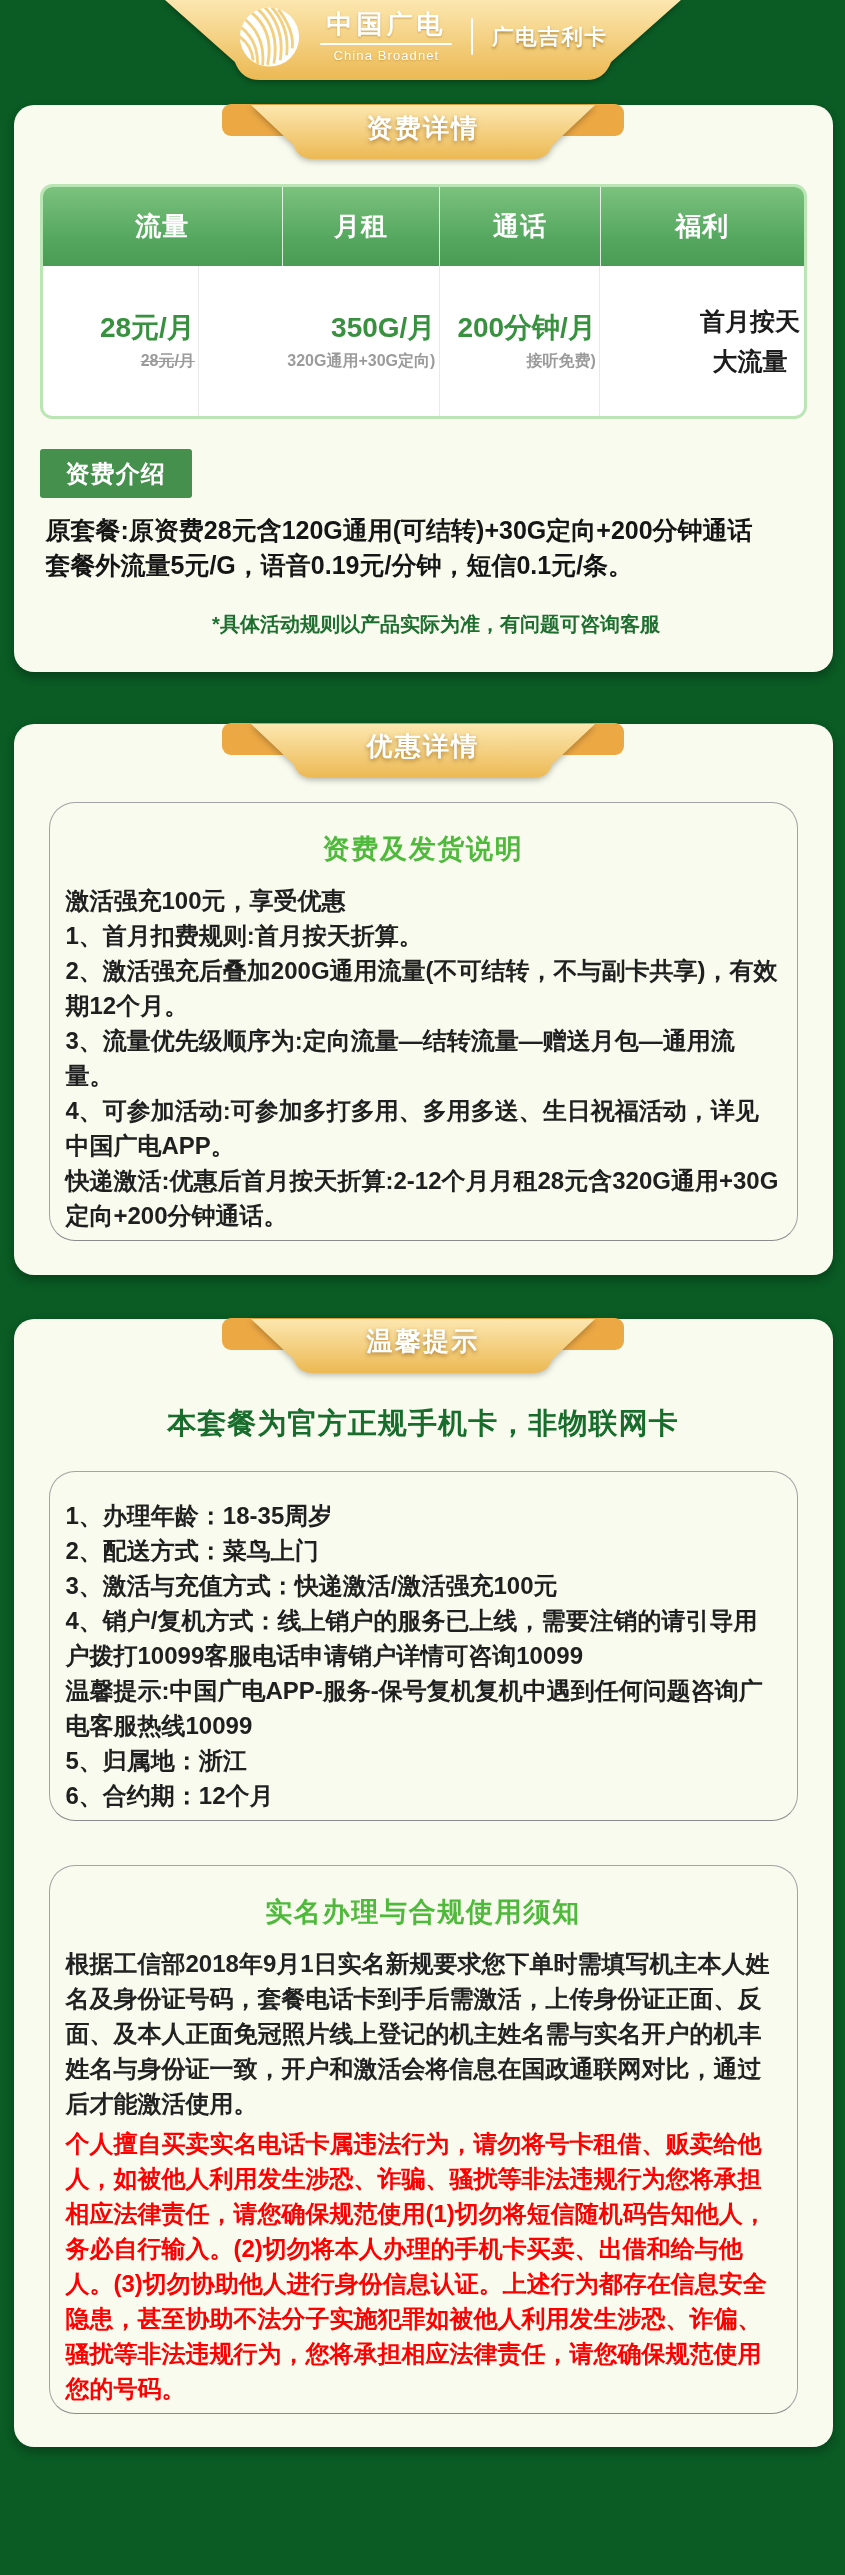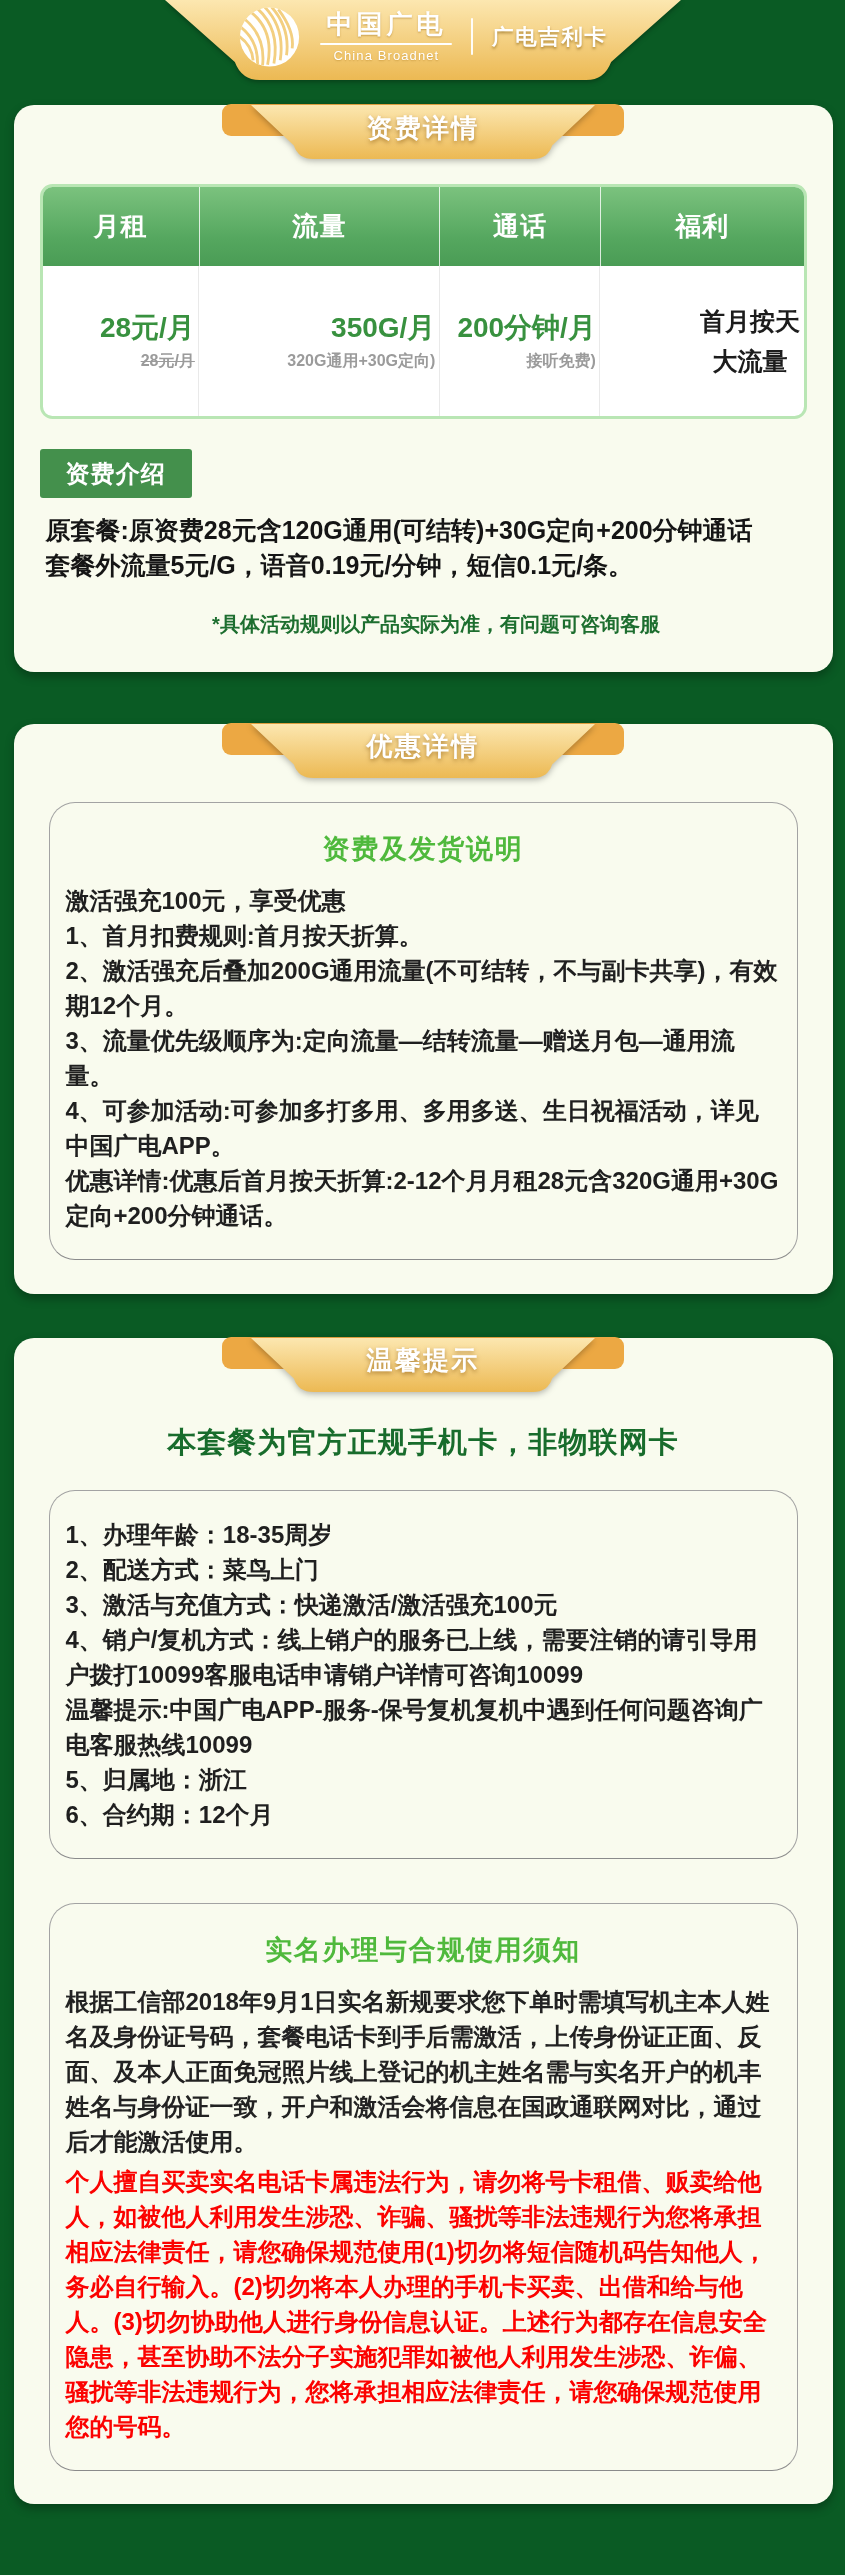--- a/index.html
+++ b/index.html
@@ -50,21 +50,21 @@
   .strike{text-decoration:line-through;}
   .benefit-txt{color:#1c1c1c;font-size:25px;font-weight:700;text-align:center;line-height:1.62;white-space:pre-line;}
 
   
   .intro-badge{display:inline-block;margin:30px 0 0 26px;background:#44904c;color:#fff;font-size:24px;font-weight:700;
     padding:8.5px 26px;border-radius:3px;letter-spacing:1.1px;}
   .intro-text{margin:14.7px 32px 0;color:#151515;font-size:25px;font-weight:700;line-height:35px;white-space:pre-line;}
   .intro-note{margin-top:28px;text-align:center;color:#1d6e2f;font-size:20px;font-weight:700;padding-left:26px;}
 
   
-  .inner-box{margin:0 35px;border:1.7px solid #a3a3a3;border-bottom-color:#8b8b8b;border-radius:26px;padding:26px 16px 26px;box-sizing:border-box;}
+  .inner-box{margin:0 35px;border:1.7px solid #a3a3a3;border-bottom-color:#8b8b8b;border-radius:26px;padding:26px 16px 7px;box-sizing:border-box;}
   .box-title{text-align:center;color:#4fb93c;font-size:27px;font-weight:700;letter-spacing:1.7px;margin:2.3px 0 16px;}
   .box-lines p{margin:0;color:#1f1f1f;font-size:24px;font-weight:700;line-height:35px;}
   .headline{margin:0 22.5px;text-align:center;color:#186c2c;font-size:29px;font-weight:800;letter-spacing:1.1px;}
   .box-a{margin-top:27px;}
   .box-b{margin-top:44px;}
   .para-black{margin:0;color:#222;font-size:24px;font-weight:600;line-height:35px;}
   .para-red{margin:4.5px 0 0;color:#fb0200;font-size:24px;font-weight:700;line-height:35px;}
 </style>
 </head>
 <body>
@@ -114,22 +114,22 @@
     <div class="wings"></div>
     <svg class="trap" viewBox="0 0 610 96" preserveAspectRatio="none">
       <path d="M0 0 H610 L534 72 Q526 96 500 96 H110 Q84 96 76 72 Z" fill="url(#goldgrad)"></path>
     </svg>
     <div class="txt">资费详情</div>
   </div>
 
   <div class="card card1">
     <div class="tariff">
       <div class="t-head">
+        <div class="th c2">流量</div>
         <div class="th c1">月租</div>
-        <div class="th c2">流量</div>
         <div class="th c3">通话</div>
         <div class="th c4">福利</div>
       </div>
       <div class="t-body">
         <div class="td c1">
           <div class="big-green">28元/月</div>
           <div class="sub-gray strike">28元/月</div>
         </div>
         <div class="td c2">
           <div class="big-green">350G/月</div>
@@ -164,21 +164,21 @@
 
   <div class="card card2">
     <div class="inner-box">
       <div class="box-title">资费及发货说明</div>
       <div class="box-lines">
         <p>激活强充100元，享受优惠</p>
         <p>1、首月扣费规则:首月按天折算。</p>
         <p>2、激活强充后叠加200G通用流量(不可结转，不与副卡共享)，有效期12个月。</p>
         <p>3、流量优先级顺序为:定向流量—结转流量—赠送月包—通用流量。</p>
         <p>4、可参加活动:可参加多打多用、多用多送、生日祝福活动，详见中国广电APP。</p>
-        <p>优惠详情:优惠后首月按天折算:2-12个月月租28元含320G通用+30G定向+200分钟通话。</p>
+        <p>快递激活:优惠后首月按天折算:2-12个月月租28元含320G通用+30G定向+200分钟通话。</p>
       </div>
     </div>
   </div>
 </section>
 
 <section class="section sec3">
   <div class="sec-banner">
     <div class="wings"></div>
     <svg class="trap" viewBox="0 0 610 96" preserveAspectRatio="none">
       <path d="M0 0 H610 L534 72 Q526 96 500 96 H110 Q84 96 76 72 Z" fill="url(#goldgrad)"></path>

